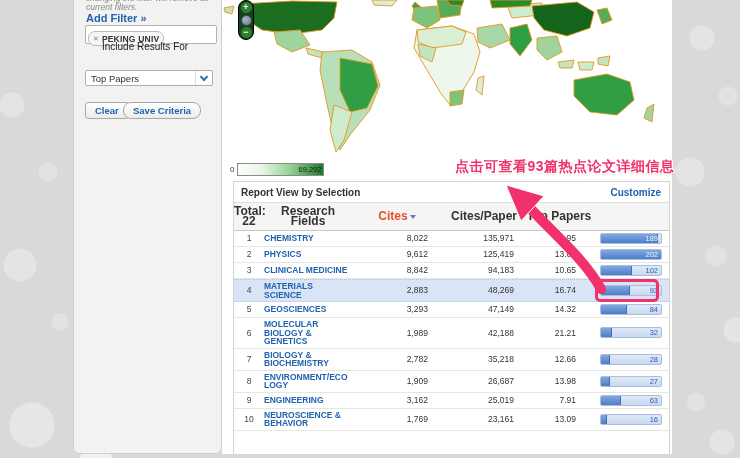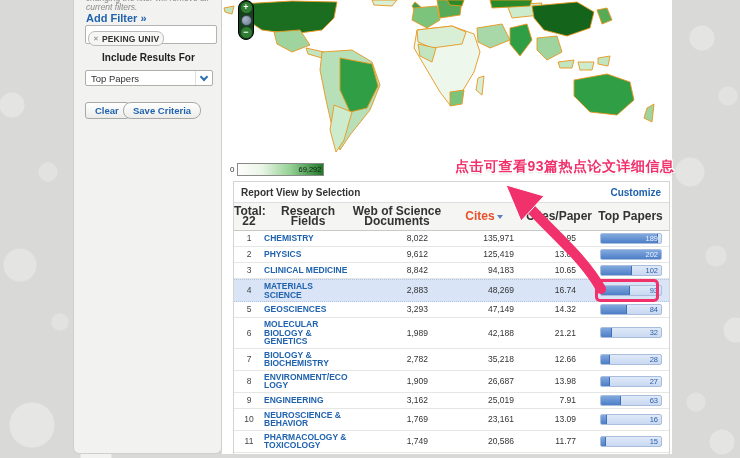--- a/index.html
+++ b/index.html
@@ -27,21 +27,21 @@
     position:absolute;left:73px;top:0;width:149px;height:454px;
     background:#f2f2f0;border:1px solid #cfcfcd;border-top:none;
     border-radius:0 0 6px 6px;box-sizing:border-box;overflow:hidden;
   }
   .note{position:absolute;left:12px;top:-6px;width:130px;font-size:8.5px;font-style:italic;color:#8a8a88;line-height:9px;}
   .addfilter{position:absolute;left:12px;top:12px;font-size:11px;font-weight:bold;color:#1f62ae;cursor:pointer;}
   .filterbox{position:absolute;left:11px;top:25px;width:126px;height:15px;background:#fff;border:1px solid #b3b3b1;border-radius:2px;padding:1px 2px;}
   .chip{display:inline-flex;align-items:center;gap:3px;background:#f6f6f4;border:1px solid #bbb;border-radius:7px;padding:1px 4px;height:11px;}
   .chip .x{font-size:7px;color:#888;line-height:7px;}
   .chip .t{font-size:8.5px;font-weight:bold;color:#333;letter-spacing:.2px;}
-  .inclabel{position:absolute;left:12px;top:52px;font-size:10px;font-weight:bold;color:#222;padding-left:16px;}
+  .inclabel{position:absolute;left:12px;top:41px;font-size:10px;font-weight:normal;color:#222;padding-left:16px;}
   .dropdown{position:absolute;left:11px;top:70px;width:128px;height:16px;background:#fff;border:1px solid #aeaeac;border-radius:2px;display:flex;align-items:center;box-sizing:border-box;cursor:pointer;}
   .dropdown .val{flex:1;font-size:9.5px;color:#333;padding-left:5px;}
   .dropdown .chevbox{width:16px;height:100%;display:flex;align-items:center;justify-content:center;border-left:1px solid #e0e0de;}
   .chev{display:inline-block;border:solid #2e6fb0;border-width:0 2px 2px 0;padding:2px;transform:rotate(45deg);margin-top:-3px;}
   .btn{position:absolute;top:102px;height:17px;background:linear-gradient(#ffffff,#ececea);border:1px solid #a8a8a6;border-radius:3px;font-size:9.5px;font-weight:bold;color:#1f62ae;display:flex;align-items:center;justify-content:center;padding:0 9px;box-sizing:border-box;cursor:pointer;}
   .btn.clear{left:11px;}
   .btn.save{left:49px;border-radius:8px;}
   
   .main{position:absolute;left:222px;top:0;width:450px;height:454px;background:#fff;overflow:hidden;}
   .maparea{position:absolute;left:0;top:0;width:450px;height:180px;background:#fff;}
@@ -171,21 +171,20 @@
   <div class="report">
     <div class="rtitle">
       <span class="tt">Report View by Selection</span>
       <a class="cust">Customize</a>
     </div>
     <div class="grid thead">
       <div class="c total">
         <span>Total:</span><br><span>22</span>
       </div>
       <div class="c">Research Fields</div>
-      <div class="c">Web of Science Documents</div>
       <div class="c">
         <span class="cites-h">
             <span>Cites</span>
             <span class="tri-down"></span>
           </span>
       </div>
       <div class="c">Cites/Paper</div>
       <div class="c">Top Papers</div>
     </div>
     <div>
@@ -313,33 +312,20 @@
           <div class="num docs">1,769</div>
           <div class="num cites">23,161</div>
           <div class="num cpp">13.09</div>
           <div class="barwrap">
             <div class="bartrack">
               <div class="barfill" style="width: 8%;"></div>
               <span class="barval">16</span>
             </div>
           </div>
         </div>
-        <div class="grid trow">
-          <div class="rank">11</div>
-          <div class="field">PHARMACOLOGY &amp; TOXICOLOGY</div>
-          <div class="num docs">1,749</div>
-          <div class="num cites">20,586</div>
-          <div class="num cpp">11.77</div>
-          <div class="barwrap">
-            <div class="bartrack">
-              <div class="barfill" style="width: 7%;"></div>
-              <span class="barval">15</span>
-            </div>
-          </div>
-        </div>
       </div>
   </div>
 </div>
 
 <div class="cn-note">点击可查看93篇热点论文详细信息</div>
 <svg class="arrow-svg" width="250" height="150" viewBox="0 0 250 150">
   <path d="M 90 58 C 118 88, 145 110, 161 139" fill="none" stroke="#f0316b" stroke-width="10" stroke-linecap="round"></path>
   <polygon points="66,35 104,46 81,71" fill="#f0316b" stroke="#ffffff" stroke-width="1"></polygon>
 </svg>
 

